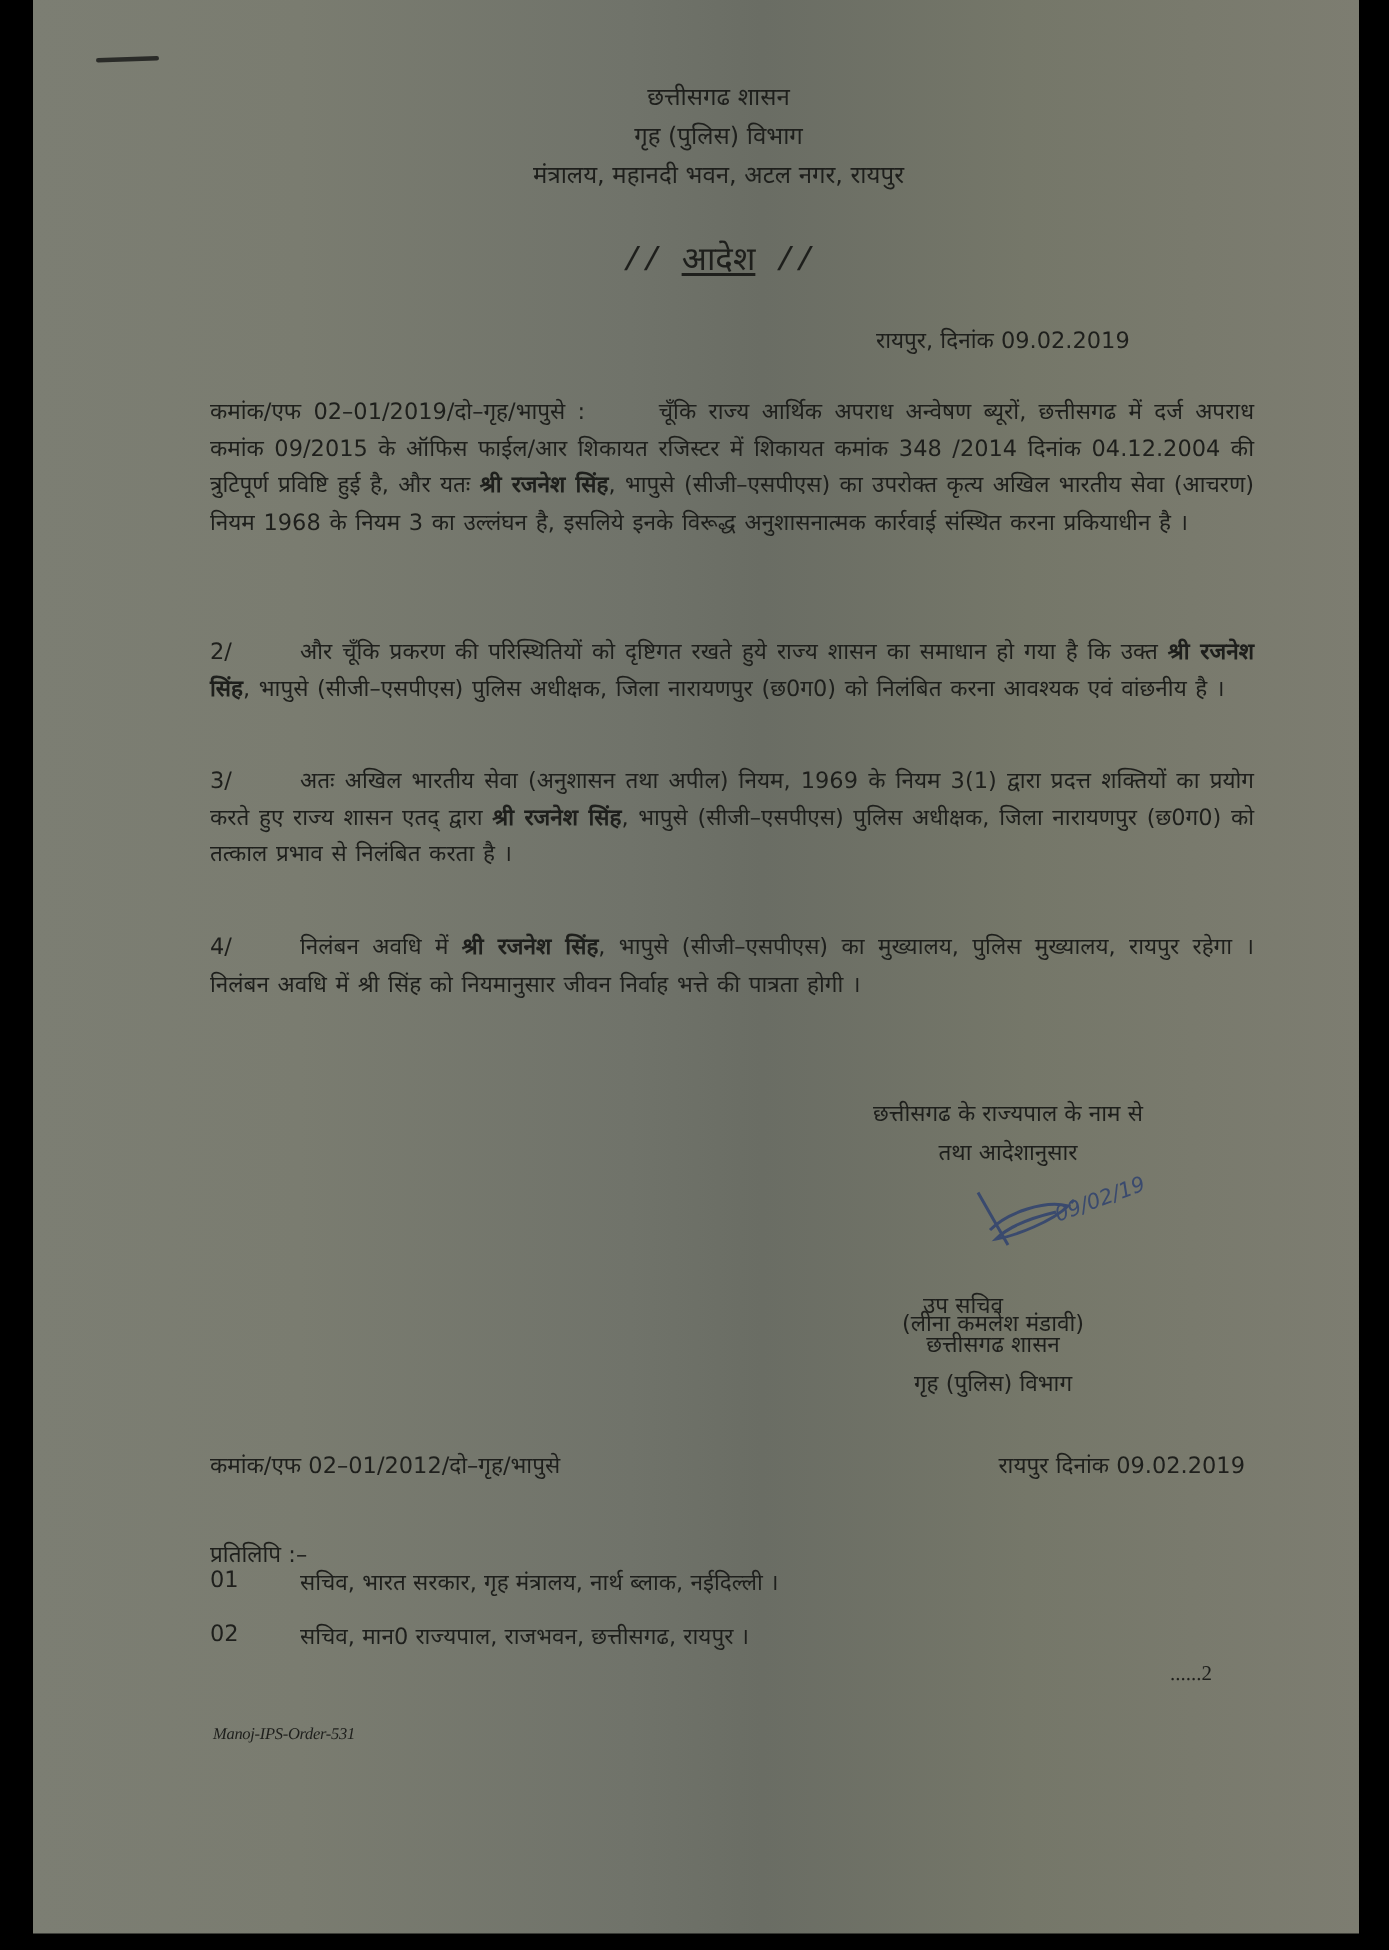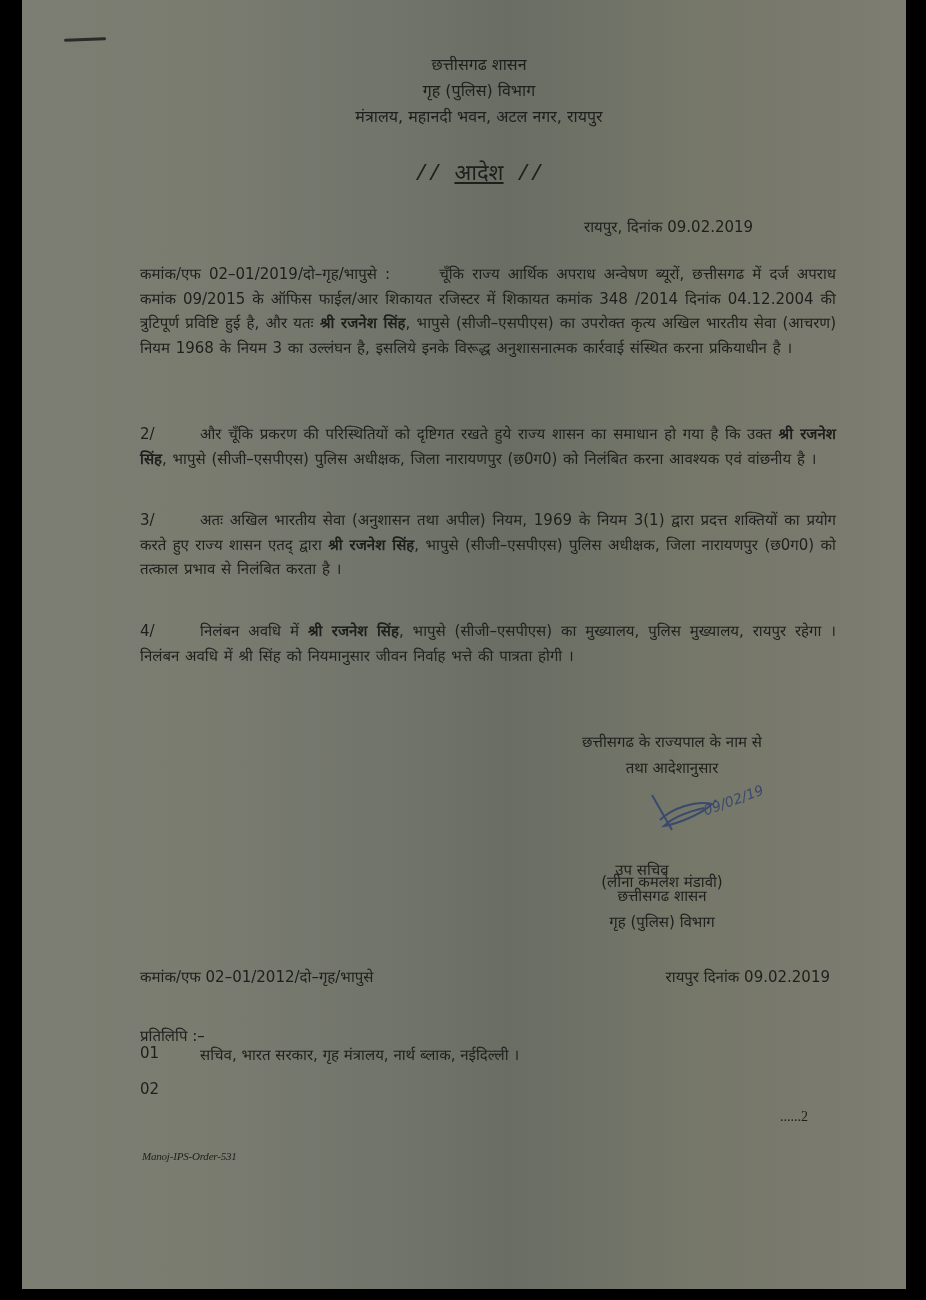--- a/index.html
+++ b/index.html
@@ -94,17 +94,18 @@
   </div>
 
   <div class="copy-h">प्रतिलिपि :–</div>
 
   <div class="copy-item" style="top:1044px;justify-content:space-between;">
     <span class="n">01</span>
     <span>सचिव, भारत सरकार, गृह मंत्रालय, नार्थ ब्लाक, नईदिल्ली ।</span>
   </div>
   <div class="copy-item" style="top:1080px;justify-content:center;">
     <span class="n">02</span>
+    <span>सचिव, मान0 राज्यपाल, राजभवन, छत्तीसगढ, रायपुर ।</span>
   </div>
 
   <div class="pg">......2</div>
   <div class="footer">Manoj-IPS-Order-531</div>
 </div>
 
 </body></html>

